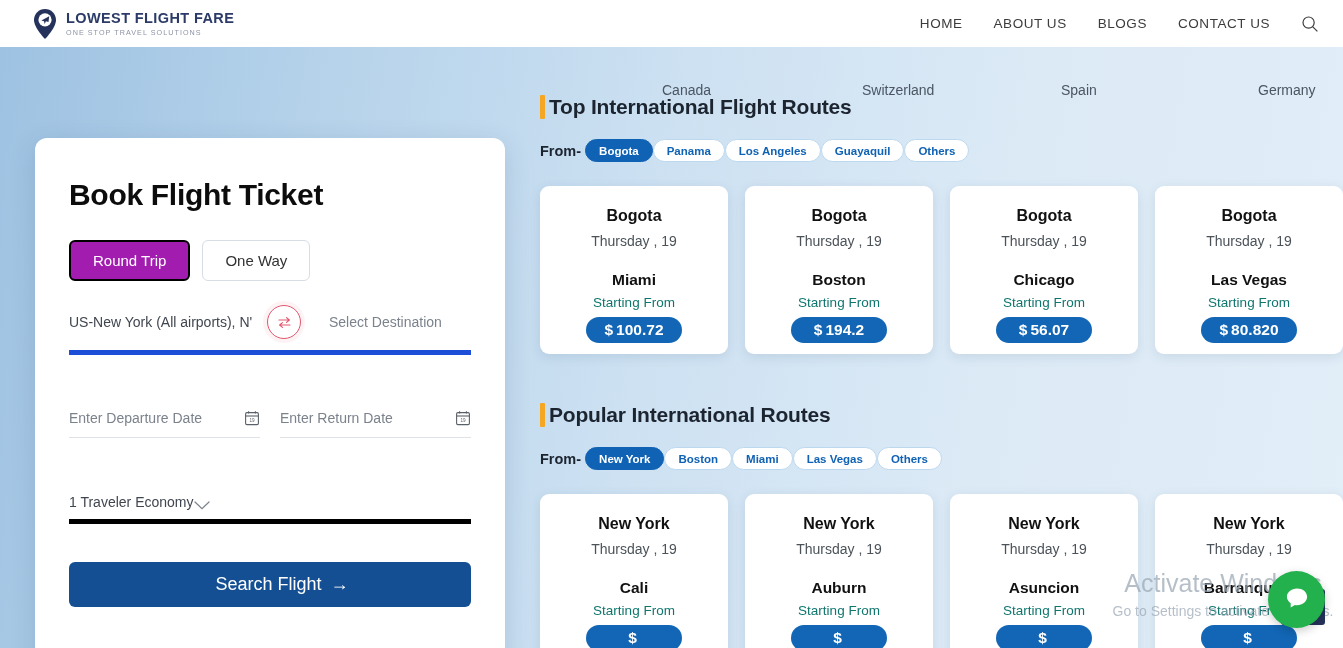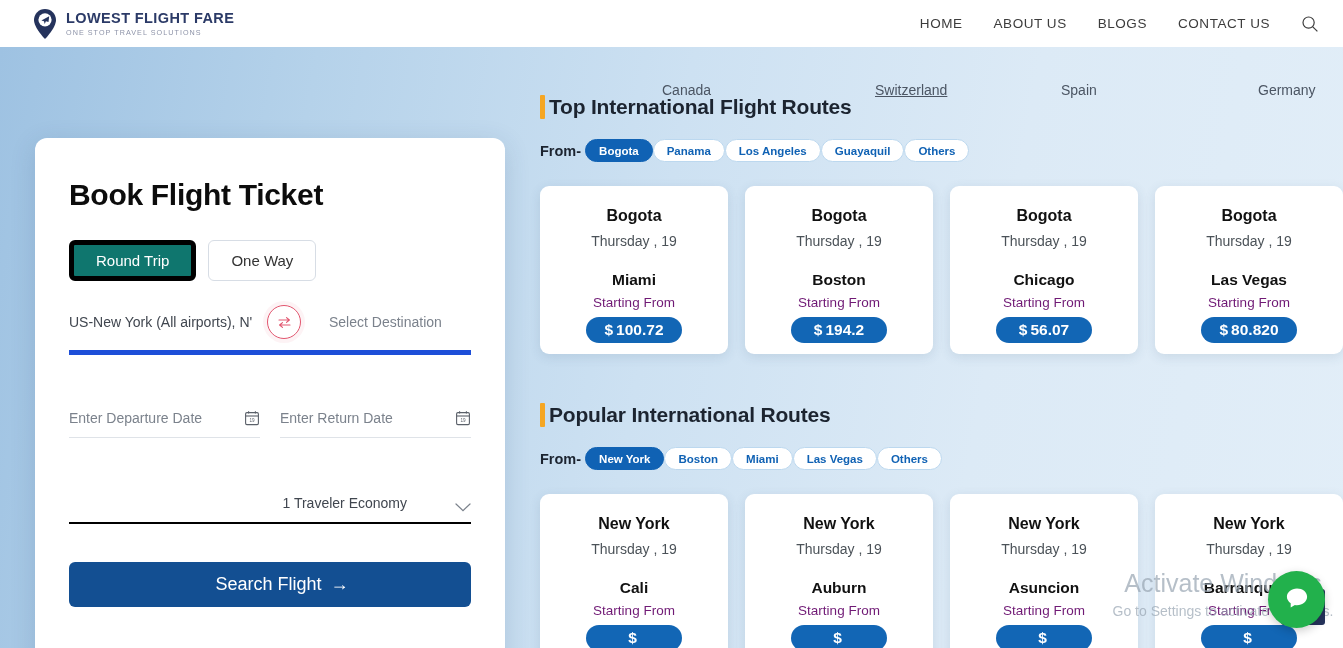--- a/index.html
+++ b/index.html
@@ -45,41 +45,41 @@
 
   
   .country-strip{
     position:absolute; left:540px; top:8px; width:803px; height:36px;
     display:flex; align-items:center;
   }
   .country-strip span{
     font-size:14px; color:#4b5563; white-space:nowrap;margin-top:33px;
   }
   .cs1{ position:absolute; left:122px; }
-  .cs2{ position:absolute; left:335px;text-decoration:underline; }
+  .cs2{ position:absolute; left:322px; }
   .cs3{ position:absolute; left:521px; }
   .cs4{ position:absolute; left:718px; }
 
   
   .book-card{
     position:absolute; left:35px; top:91px; width:470px; height:580px;
     background:#ffffff; border-radius:12px;
     box-shadow:0 6px 26px rgba(40,70,110,.16);
     padding:40px 34px 0 34px;
   }
   .book-title{
     font-size:30px; font-weight:bold; color:#0c0c0c; letter-spacing:-.3px;
   }
   .trip-toggle{ display:flex; gap:12px; margin-top:28px; }
   .trip-btn{
     height:41px; border-radius:6px; font-size:15px;
     display:flex; align-items:center; justify-content:center;
     cursor:pointer; padding:0 22px;
   }
-  .trip-btn.active{ background:#0f766e; color:#fff; border:5px solid #000000; }
+  .trip-btn.active{ background:#a21caf; color:#fff; border:2px solid #000000; }
   .trip-btn.idle{ background:#fff; color:#333; border:1px solid #d7dde5; }
 
   .route-row{
     margin-top:30px; position:relative;
     border-bottom:5px solid #1d4ed8; height:44px;
     display:flex; align-items:flex-start;
   }
   .route-origin{
     font-size:14px; color:#40464f; white-space:nowrap; overflow:hidden;
     width:190px; padding-top:3px;
@@ -99,24 +99,23 @@
 
   .date-row{ margin-top:43px; display:flex; gap:20px; }
   .date-field{
     width:194px; border-bottom:1px solid #dfe3e8; height:40px;
     display:flex; align-items:center; justify-content:space-between;
   }
   .date-field span{ font-size:14px; color:#7b828c; }
   .cal-ico{ width:16px; height:16px; }
 
   .trav-row{
-    margin-top:46px; border-bottom:2px solid #000000; height:40px;
-    display:flex; align-items:center; justify-content:flex-end;
+    margin-top:46px; border-bottom:5px solid #000000; height:40px;
+    display:flex; align-items:center; justify-content:flex-start;
     cursor:pointer;
-    gap:48px;
   }
   .trav-row span{ font-size:14px; color:#40464f; }
   .chev{ width:16px; height:9px; }
 
   .search-btn{
     margin-top:38px; width:100%; height:45px; border-radius:6px;
     background:#134f92; color:#fff; font-size:18px;
     display:flex; align-items:center; justify-content:center; gap:9px;
     cursor:pointer; border:none;
     font-family:"Liberation Sans", sans-serif;
@@ -148,21 +147,21 @@
   .cards{ display:flex; gap:17px; margin-top:24px; }
   .rcard{
     width:188px; height:168px; background:#fff; border-radius:9px;
     box-shadow:0 3px 12px rgba(40,70,110,.12);
     display:flex; flex-direction:column; align-items:center;
     padding-top:21px;
   }
   .rc-from{ font-size:16px; font-weight:bold; color:#111; }
   .rc-date{ font-size:14px; color:#4b5258; margin-top:8px; }
   .rc-to{ font-size:15.5px; font-weight:bold; color:#111; margin-top:22px; }
-  .rc-start{ font-size:13.5px; color:#701a75; margin-top:6px; }
+  .rc-start{ font-size:13.5px; color:#0f766e; margin-top:6px; }
   .rc-price{
     margin-top:7px; background:#1266b5; color:#fff;
     border-radius:13px; height:26px; min-width:96px; padding:0 16px;
     font-size:15.5px; font-weight:bold;
     display:flex; align-items:center; justify-content:center; gap:3px;
   }
 
   
   .watermark{
     position:absolute; left:1073px; top:523px; width:300px;

